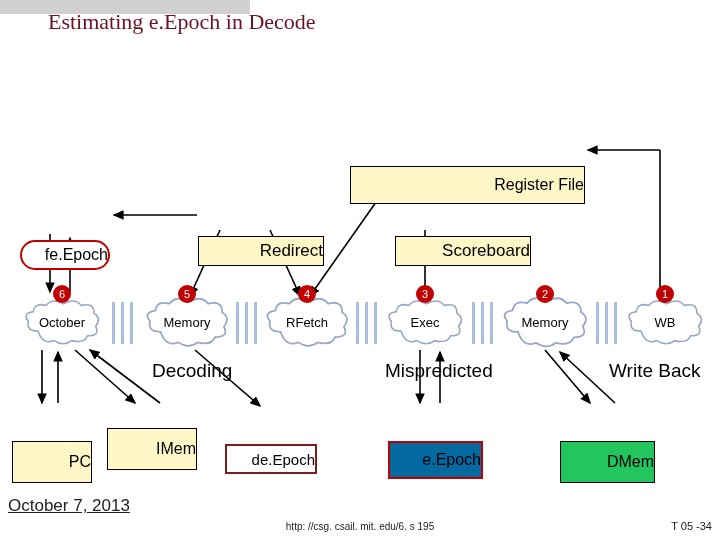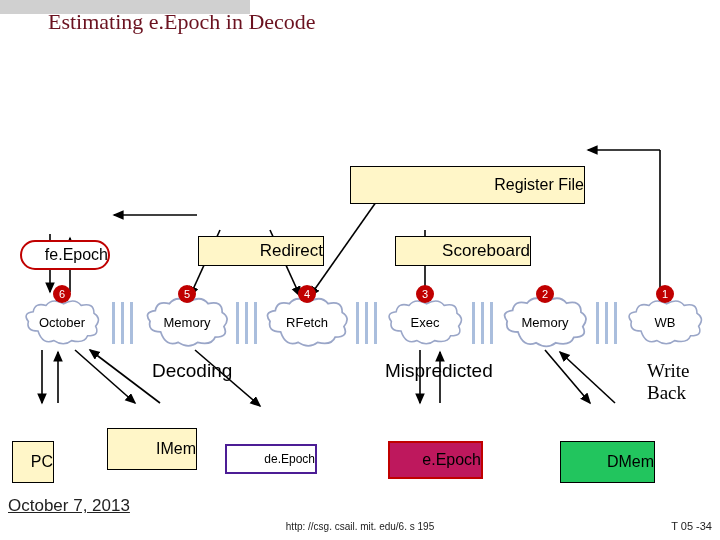--- a/index.html
+++ b/index.html
@@ -24,22 +24,22 @@
     display: flex; align-items: center; justify-content: flex-end;
     font-size: 16px; text-align: center; margin-top: 36px;
   }
   .regfile { background: #fff6c8; }
   .redirect { background: #fff6c8; font-size: 17px; }
   .scoreboard { background: #fff6c8; font-size: 17px; }
   .feepoch { background: #fff; border: 2px solid #c00000; color: #000; font-size: 16px; }
   .pc { background: #fff6c8; }
   .imem { background: #fff6c8; }
   .dmem { background: #22c55e; }
-  .deepoch { background: #fff; border: 2px solid #4c1d95; font-size: 12px; }
-  .eepoch { background: #be185d; border: 2px solid #c00000; font-size: 16px; }
+  .deepoch { background: #fff; border: 2px solid #7f1d1d; font-size: 15px; }
+  .eepoch { background: #0369a1; border: 2px solid #c00000; font-size: 16px; }
 
   
   .cloud {
     position: absolute;
     width: 90px; height: 56px;
     display: flex; flex-direction: column; align-items: center; justify-content: center;
     font-size: 13px;
   }
   .cloud svg { position: absolute; inset: 0; width: 100%; height: 100%; }
   .cloud .label { position: relative; z-index: 2; line-height: 1.05; text-align: center; }
@@ -167,23 +167,23 @@
     <div class="bar b3"></div>
   </div>
 <div class="pipe z2" style="left:592px; top:302px;">
     <div class="bar b1"></div>
     <div class="bar b2"></div>
     <div class="bar b3"></div>
   </div>
 
 <div class="annot z2" style="left:152px; top:360px;">Decoding</div>
 <div class="annot z2" style="left:385px; top:360px;">Mispredicted</div>
-<div class="annot z2" style="left:647px; top:360px;font-family:Liberation Serif, serif;">Write Back</div>
-
-<div class="box pc z2" style="left:12px; top:405px; width:42px; height:42px;">
+<div class="annot z2" style="left:609px; top:360px;">Write Back</div>
+
+<div class="box pc z2" style="left:12px; top:405px; width:80px; height:42px;">
   <span>PC</span>
 </div>
 <div class="box imem z2" style="left:107px; top:392px; width:90px; height:42px;">
   <span>IMem</span>
 </div>
 <div class="box deepoch z2" style="left:225px; top:408px; width:92px; height:30px;">
   <span>de.Epoch</span>
 </div>
 <div class="box eepoch z2" style="left:388px; top:405px; width:95px; height:38px;">
   <span>e.Epoch</span>

